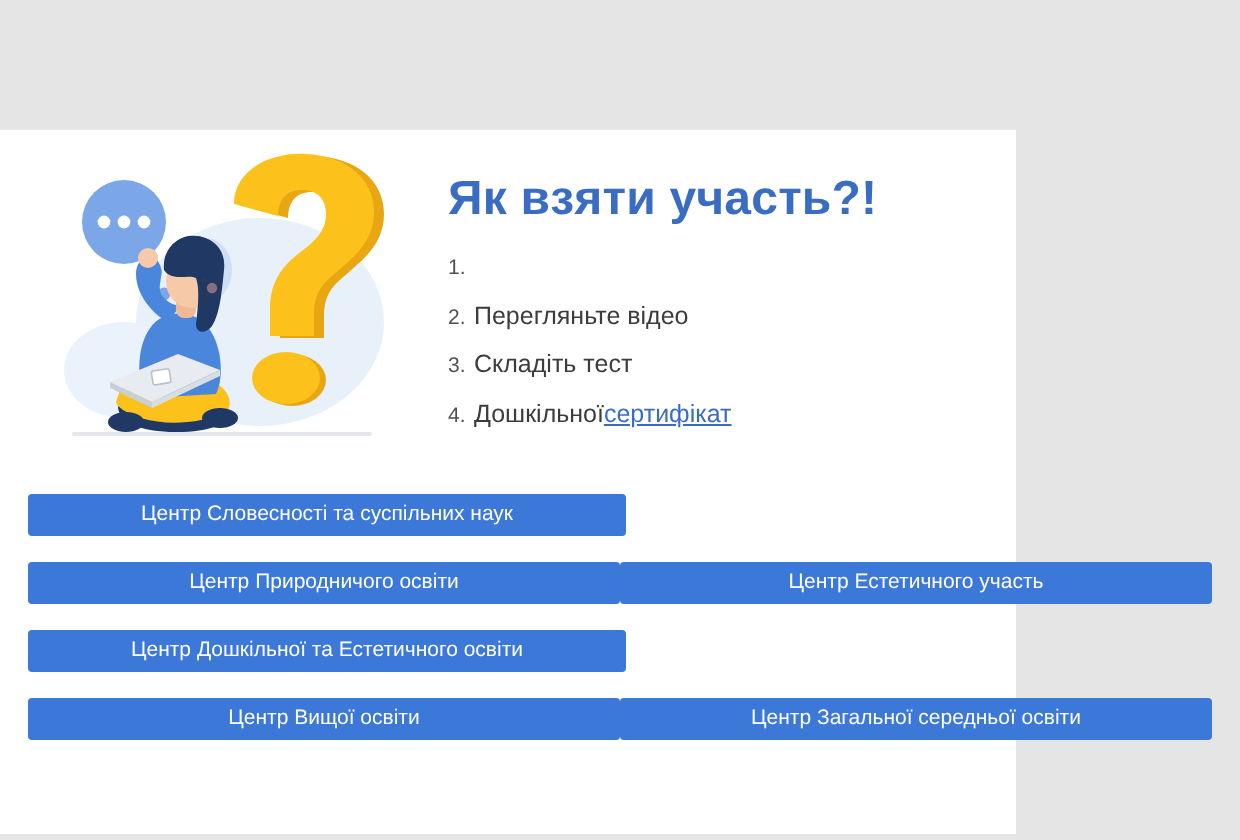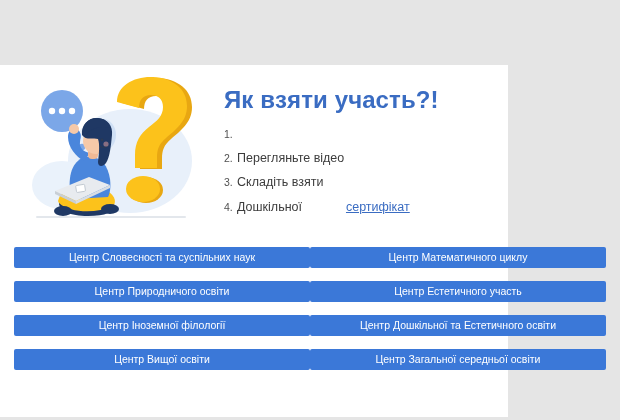--- a/index.html
+++ b/index.html
@@ -85,21 +85,20 @@
   .step-num {
     width: 13px;
     flex: 0 0 13px;
     font-size: 10.5px;
     color: #505050;
   }
   .step-text { }
   .step-link {
     color: #3a6cc2;
     text-decoration: underline;
-    padding-left: 44px;
   }
 
   
   .btn-grid {
     position: absolute;
     left: 0;
     top: 182px;
     width: 620px;
   }
   .btn-row {
@@ -230,45 +229,43 @@
         <ol class="steps">
           <li class="step">
             <span class="step-num">1.</span>
           </li>
           <li class="step">
             <span class="step-num">2.</span>
             <span class="step-text">Перегляньте відео</span>
           </li>
           <li class="step">
             <span class="step-num">3.</span>
-            <span class="step-text">Складіть взяти</span>
+            <span class="step-text">Складіть тест</span>
           </li>
           <li class="step">
             <span class="step-num">4.</span>
             <span class="step-text">Дошкільної </span>
               <a class="step-link" href="#">сертифікат</a>
           </li>
         </ol>
       </div>
     </div>
 
     <div class="btn-grid">
 
       <div class="btn-row">
         <button class="center-btn">Центр Словесності та суспільних наук</button>
-        <button class="center-btn">Центр Математичного циклу</button>
       </div>
 
       <div class="btn-row">
         <button class="center-btn">Центр Природничого освіти</button>
         <button class="center-btn">Центр Естетичного участь</button>
       </div>
 
       <div class="btn-row">
-        <button class="center-btn">Центр Іноземної філології</button>
         <button class="center-btn">Центр Дошкільної та Естетичного освіти</button>
       </div>
 
       <div class="btn-row">
         <button class="center-btn">Центр Вищої освіти</button>
         <button class="center-btn">Центр Загальної середньої освіти</button>
       </div>
 
     </div>
 

